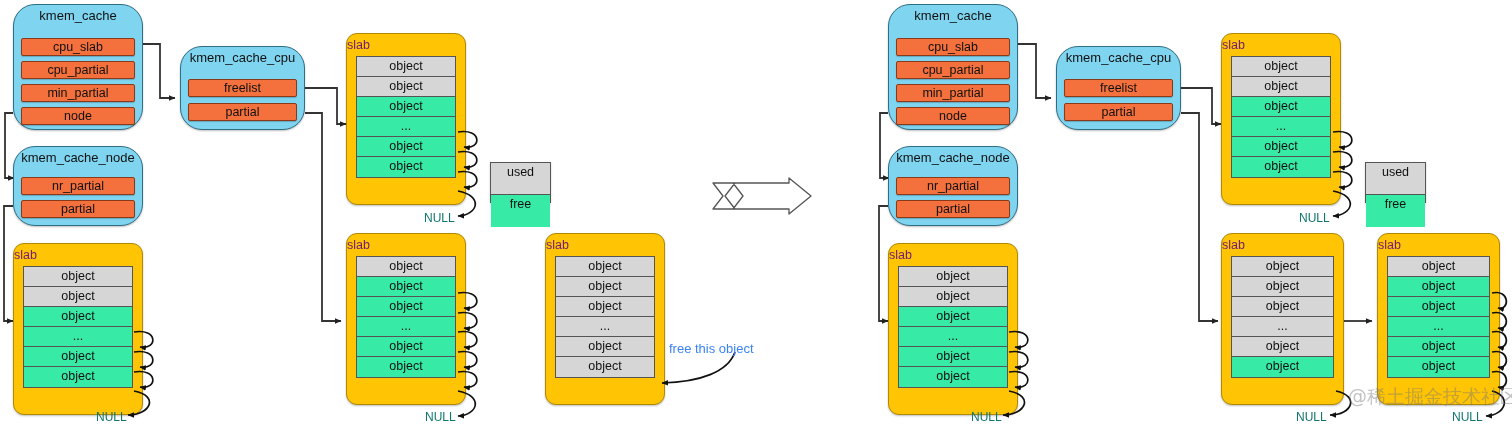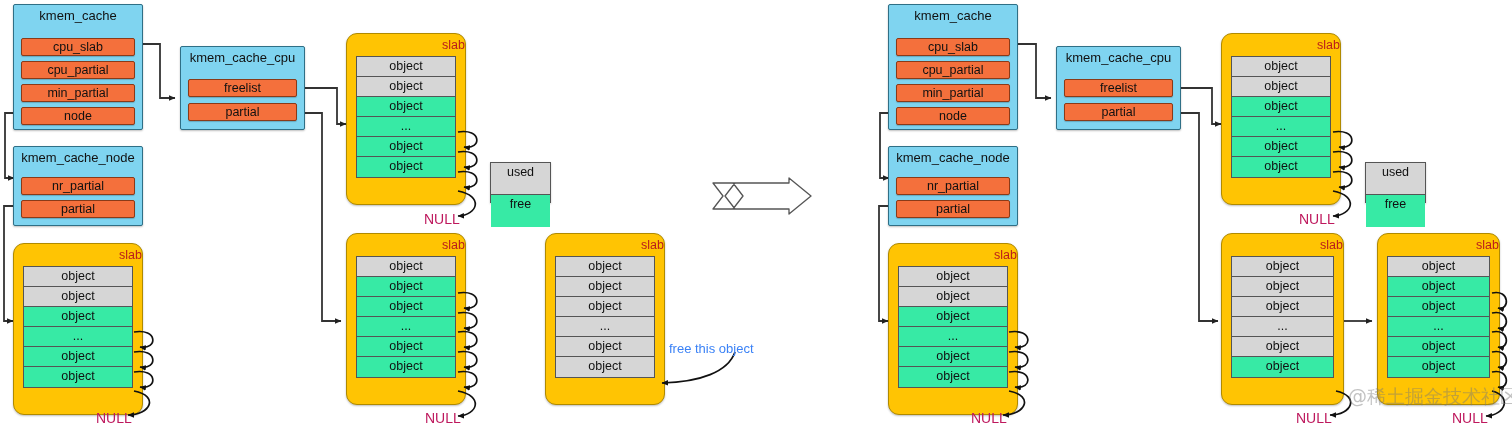--- a/index.html
+++ b/index.html
@@ -3,50 +3,50 @@
 <meta charset="utf-8">
 <style>
   html,body{margin:0;padding:0;background:#ffffff;}
   body{width:1512px;height:431px;overflow:hidden;
        font-family:"Liberation Sans","DejaVu Sans",sans-serif;
        -webkit-font-smoothing:antialiased;}
   #stage{position:relative;width:1512px;height:431px;}
 
   
   .struct{position:absolute;background:#7fd4f0;border:1px solid #2f6f86;
-          border-radius:2px;box-sizing:border-box;z-index:3;
+          border-radius:22px;box-sizing:border-box;z-index:3;
           box-shadow:0 1px 2px rgba(0,0,0,.25);}
   .struct-title{position:absolute;left:0;right:0;top:3px;text-align:center;
                 font-size:13px;color:#111;white-space:nowrap;}
   .field{position:absolute;left:7px;right:7px;height:18px;background:#f4703c;
          border:1px solid #8a3a18;box-sizing:border-box;border-radius:2px;
          font-size:12.5px;color:#111;text-align:center;line-height:16px;
          box-shadow:0 1px 1px rgba(0,0,0,.2);}
 
   
   .slab{position:absolute;background:#ffc403;border:1px solid #b08a00;
         border-radius:11px;box-sizing:border-box;z-index:3;
         box-shadow:0 1px 2px rgba(0,0,0,.25);}
-  .slab-title{position:absolute;left:0;right:0;top:4px;text-align:right;
-              font-size:12.5px;color:#b91c1c;}
+  .slab-title{position:absolute;left:0;right:0;top:4px;text-align:left;
+              font-size:12.5px;color:#701a75;}
   .objs{position:absolute;left:9px;right:9px;top:22px;
         border:1px solid #555;box-sizing:border-box;}
   .obj{height:20px;border-bottom:1px solid #555;box-sizing:border-box;
        font-size:12.5px;color:#111;text-align:center;line-height:18px;}
   .obj:last-child{border-bottom:none;}
   .obj.used{background:#d6d6d6;}
   .obj.free{background:#37eaa5;}
 
   
   .legend{position:absolute;border:1px solid #555;box-sizing:border-box;z-index:4;
           box-shadow:0 1px 2px rgba(0,0,0,.2);}
   .legend .obj{height:32px;}
 
   
-  .nulllbl{position:absolute;font-size:14px;color:#be185d;z-index:5;white-space:nowrap;}
+  .nulllbl{position:absolute;font-size:12px;color:#0f766e;z-index:5;white-space:nowrap;}
   .freelbl{position:absolute;font-size:13px;color:#3b82f6;z-index:6;white-space:nowrap;}
   .watermark{position:absolute;font-size:19px;color:rgba(120,120,120,.45);
              z-index:7;white-space:nowrap;font-family:"DejaVu Sans",sans-serif;}
 
   svg.wires{position:absolute;left:0;top:0;width:1512px;height:431px;
             z-index:2;pointer-events:none;overflow:visible;}
   svg.loops{position:absolute;left:0;top:0;width:1512px;height:431px;
             z-index:5;pointer-events:none;overflow:visible;}
   .bigarrow{position:absolute;z-index:4;}
 </style>

